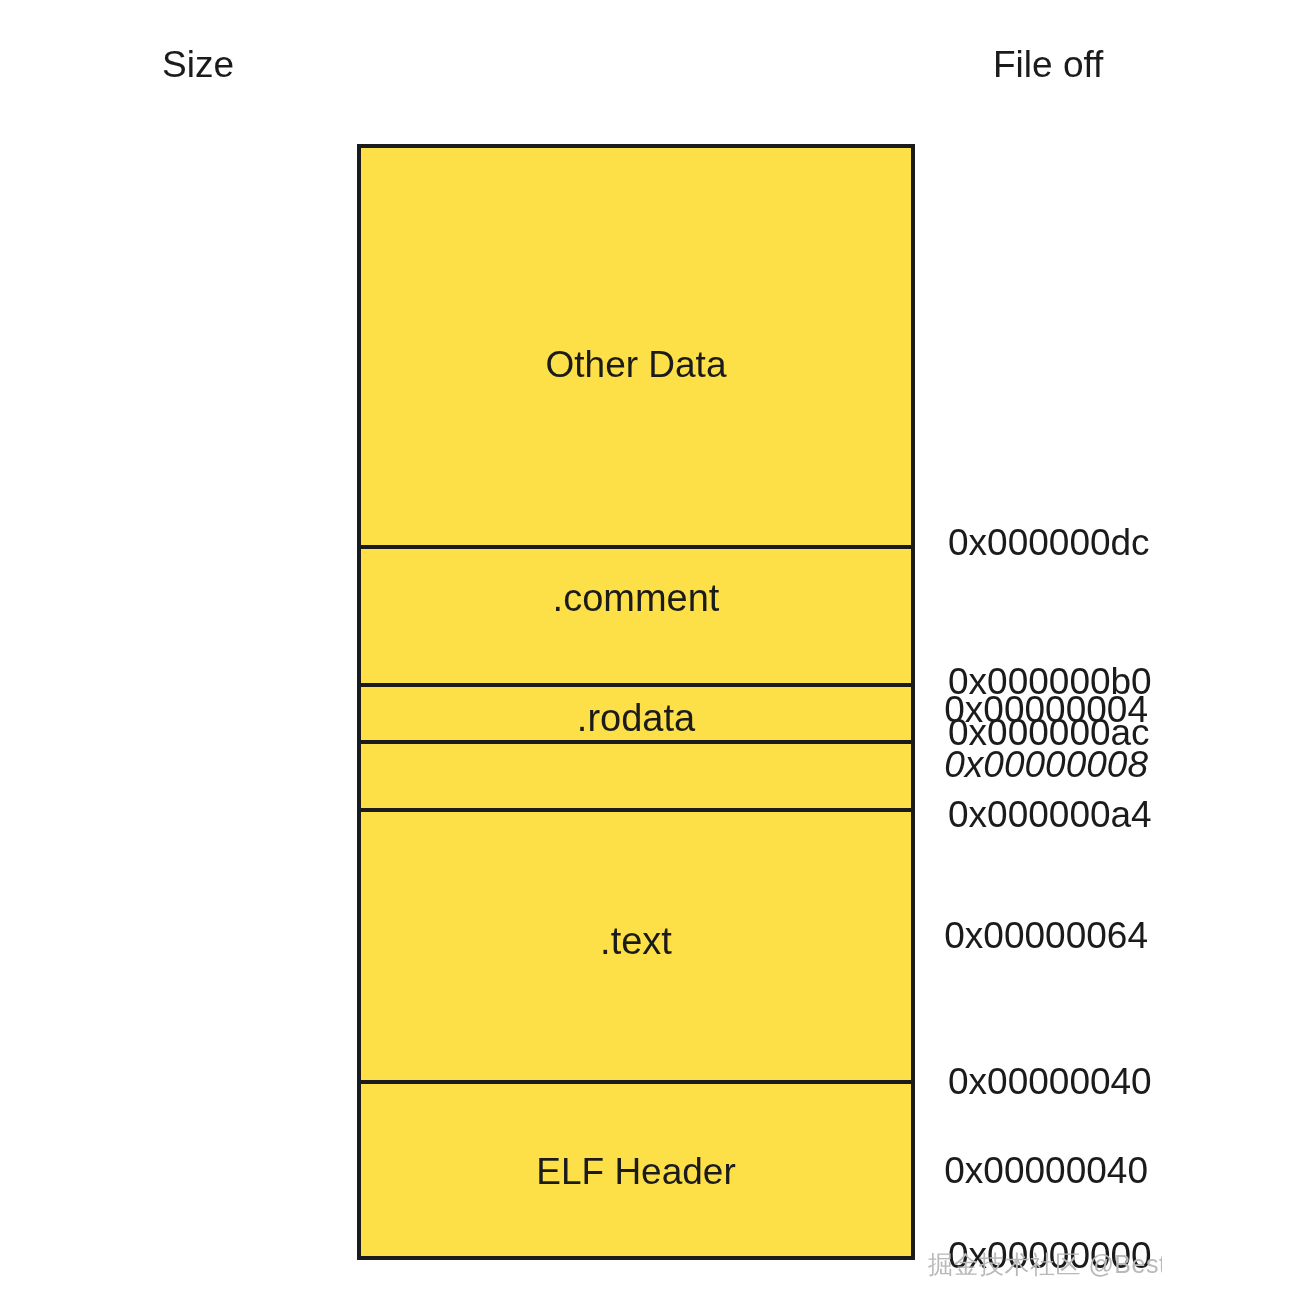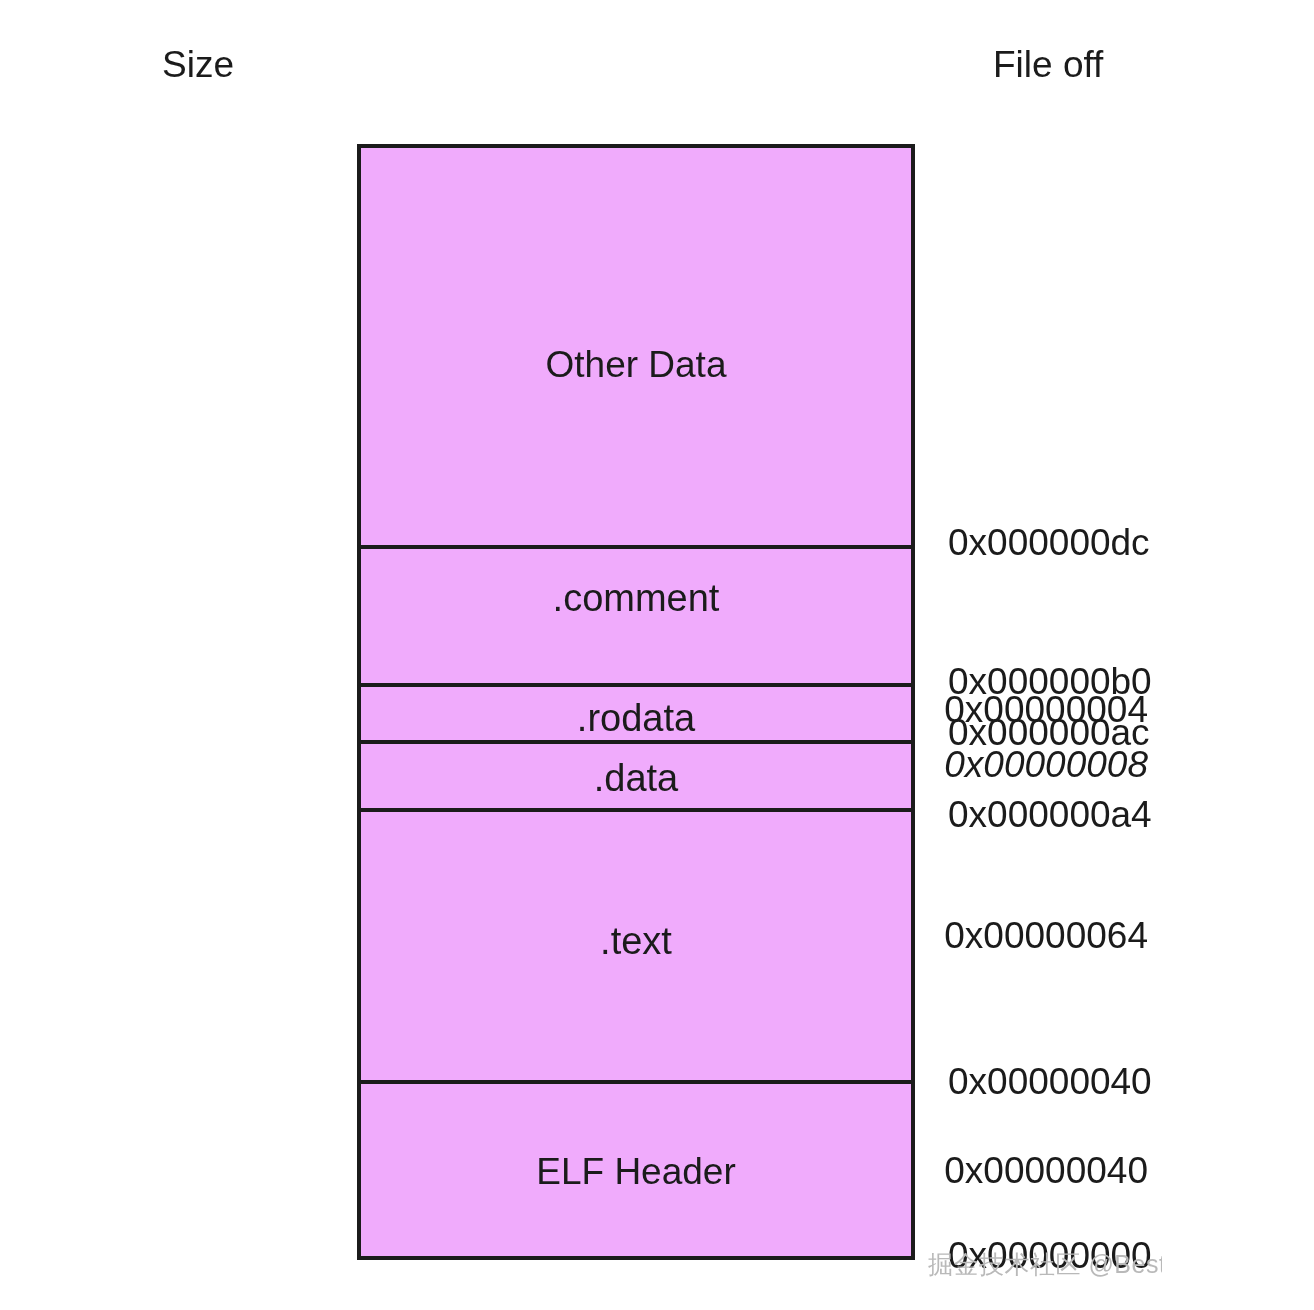--- a/index.html
+++ b/index.html
@@ -32,21 +32,21 @@
 
   
   #elf-box {
     position: absolute;
     left: 357px;
     top: 144px;
     width: 558px;
     height: 1116px;
     border: 4px solid #1b1b1b;
     box-sizing: border-box;
-    background: #f0abfc;
+    background: #fde047;
   }
 
   
   .divider {
     position: absolute;
     left: -4px;
     width: 558px;
     height: 0;
     border-top: 4px solid #1b1b1b;
   }
@@ -112,21 +112,20 @@
 
     <div class="divider" style="top:397px;"></div>
     <div class="divider" style="top:535px;"></div>
     <div class="divider" style="top:592px;"></div>
     <div class="divider" style="top:660px;"></div>
     <div class="divider" style="top:932px;"></div>
 
     <div class="section-label big" style="top:198px;">Other Data</div>
     <div class="section-label" style="top:431px;">.comment</div>
     <div class="section-label" style="top:551px;text-align:center;">.rodata</div>
-    <div class="section-label" style="top:611px;">.data</div>
     <div class="section-label" style="top:774px;">.text</div>
     <div class="section-label big" style="top:1005px;">ELF Header</div>
   </div>
 
   <div class="size-label" style="top:691px;">0x00000004</div>
   <div class="size-label" style="top:746px;font-style:italic;">0x00000008</div>
   <div class="size-label" style="top:917px;">0x00000064</div>
   <div class="size-label" style="top:1152px;">0x00000040</div>
 
   <div class="offset-label" style="top:524px;">0x000000dc</div>

